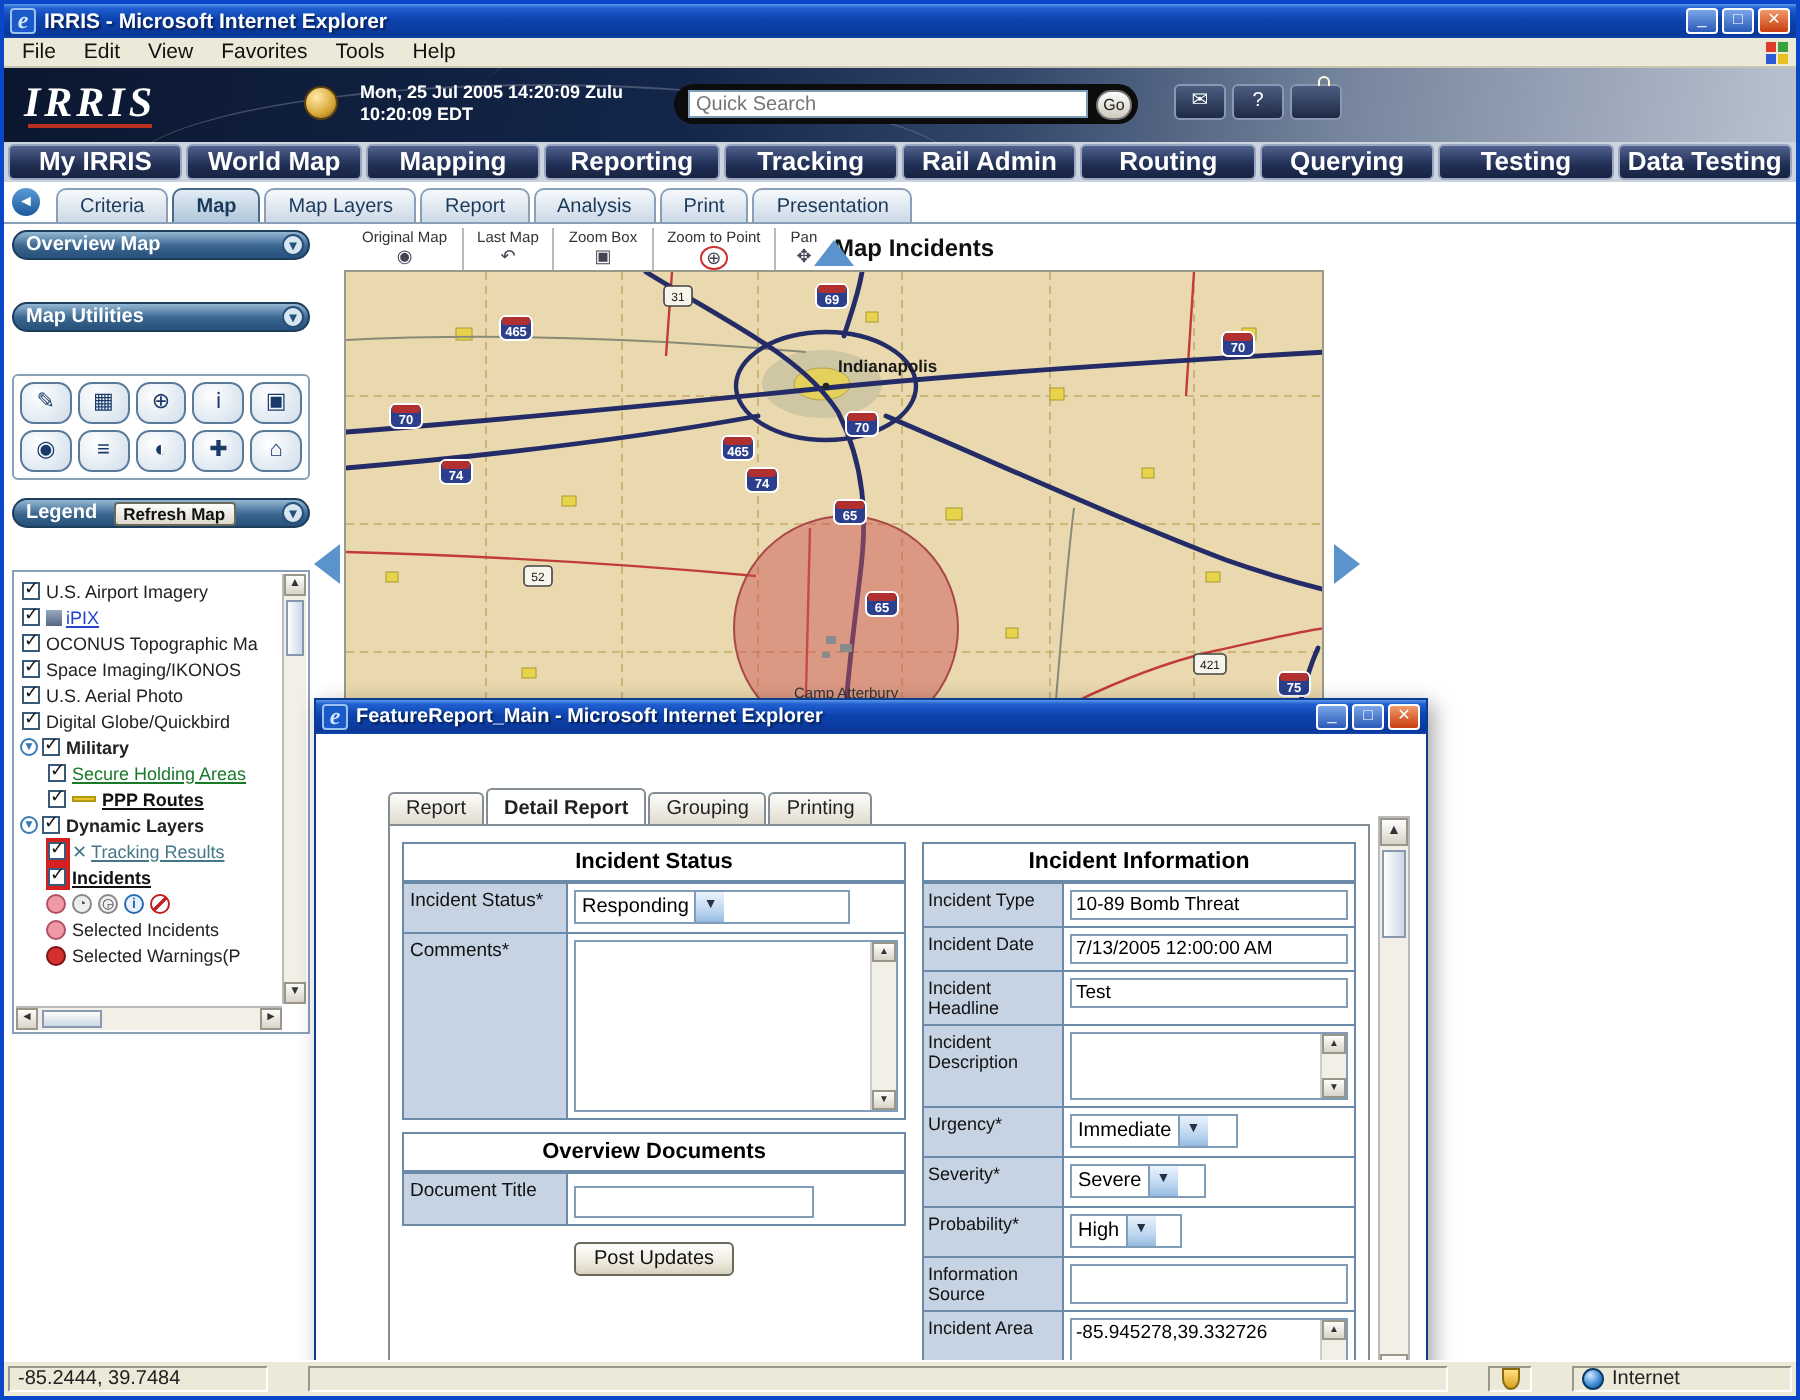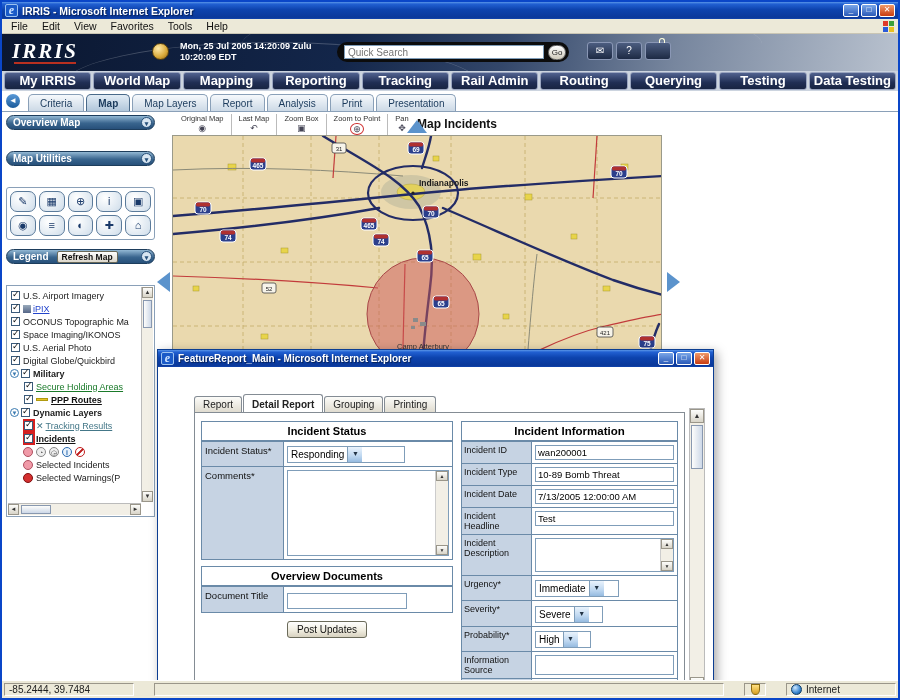--- a/index.html
+++ b/index.html
@@ -484,21 +484,21 @@
         <span class="ptab">Grouping</span>
         <span class="ptab">Printing</span>
       </div>
       <div class="pcontent">
 
         <div style="width:252px;flex:none">
           <div class="ftable">
             <div class="sect-title">Incident Status</div>
             <div class="frow">
               <div class="flabel">Incident Status*</div>
-              <div class="fctrl"><span class="xsel" style="width:118px">
+              <div class="fctrl"><span class="xsel" style="width:138px">
                     <span class="val">Responding</span>
                     <span class="db">▼</span>
                   </span></div>
             </div>
             <div class="frow">
               <div class="flabel" style="height:92px">Comments*</div>
               <div class="fctrl">
                   <div class="xta" style="height:86px"><span></span><span class="tascroll">
                       <span class="sbtn3">▲</span>
                       <span class="sbtn3">▼</span>
@@ -512,26 +512,20 @@
               <div class="flabel">Document Title</div>
               <div class="fctrl"><input class="xinput" style="width: 120px;" value=""></div>
             </div>
           </div>
           <div class="postwrap"><span class="xbtn">Post Updates</span></div>
         </div>
 
         <div style="flex:1;min-width:0">
           <div class="ftable">
             <div class="sect-title" style="font-size:11.5px">Incident Information</div>
-            <div class="frow">
-                <div class="ilabel">Incident ID</div>
-                <div class="fctrl">
-                  <div class="vbox">wan200001</div>
-                </div>
-              </div>
             <div class="frow">
                 <div class="ilabel">Incident Type</div>
                 <div class="fctrl">
                   <div class="vbox">10-89 Bomb Threat</div>
                 </div>
               </div>
             <div class="frow">
                 <div class="ilabel">Incident Date</div>
                 <div class="fctrl">
                   <div class="vbox">7/13/2005 12:00:00 AM</div>

